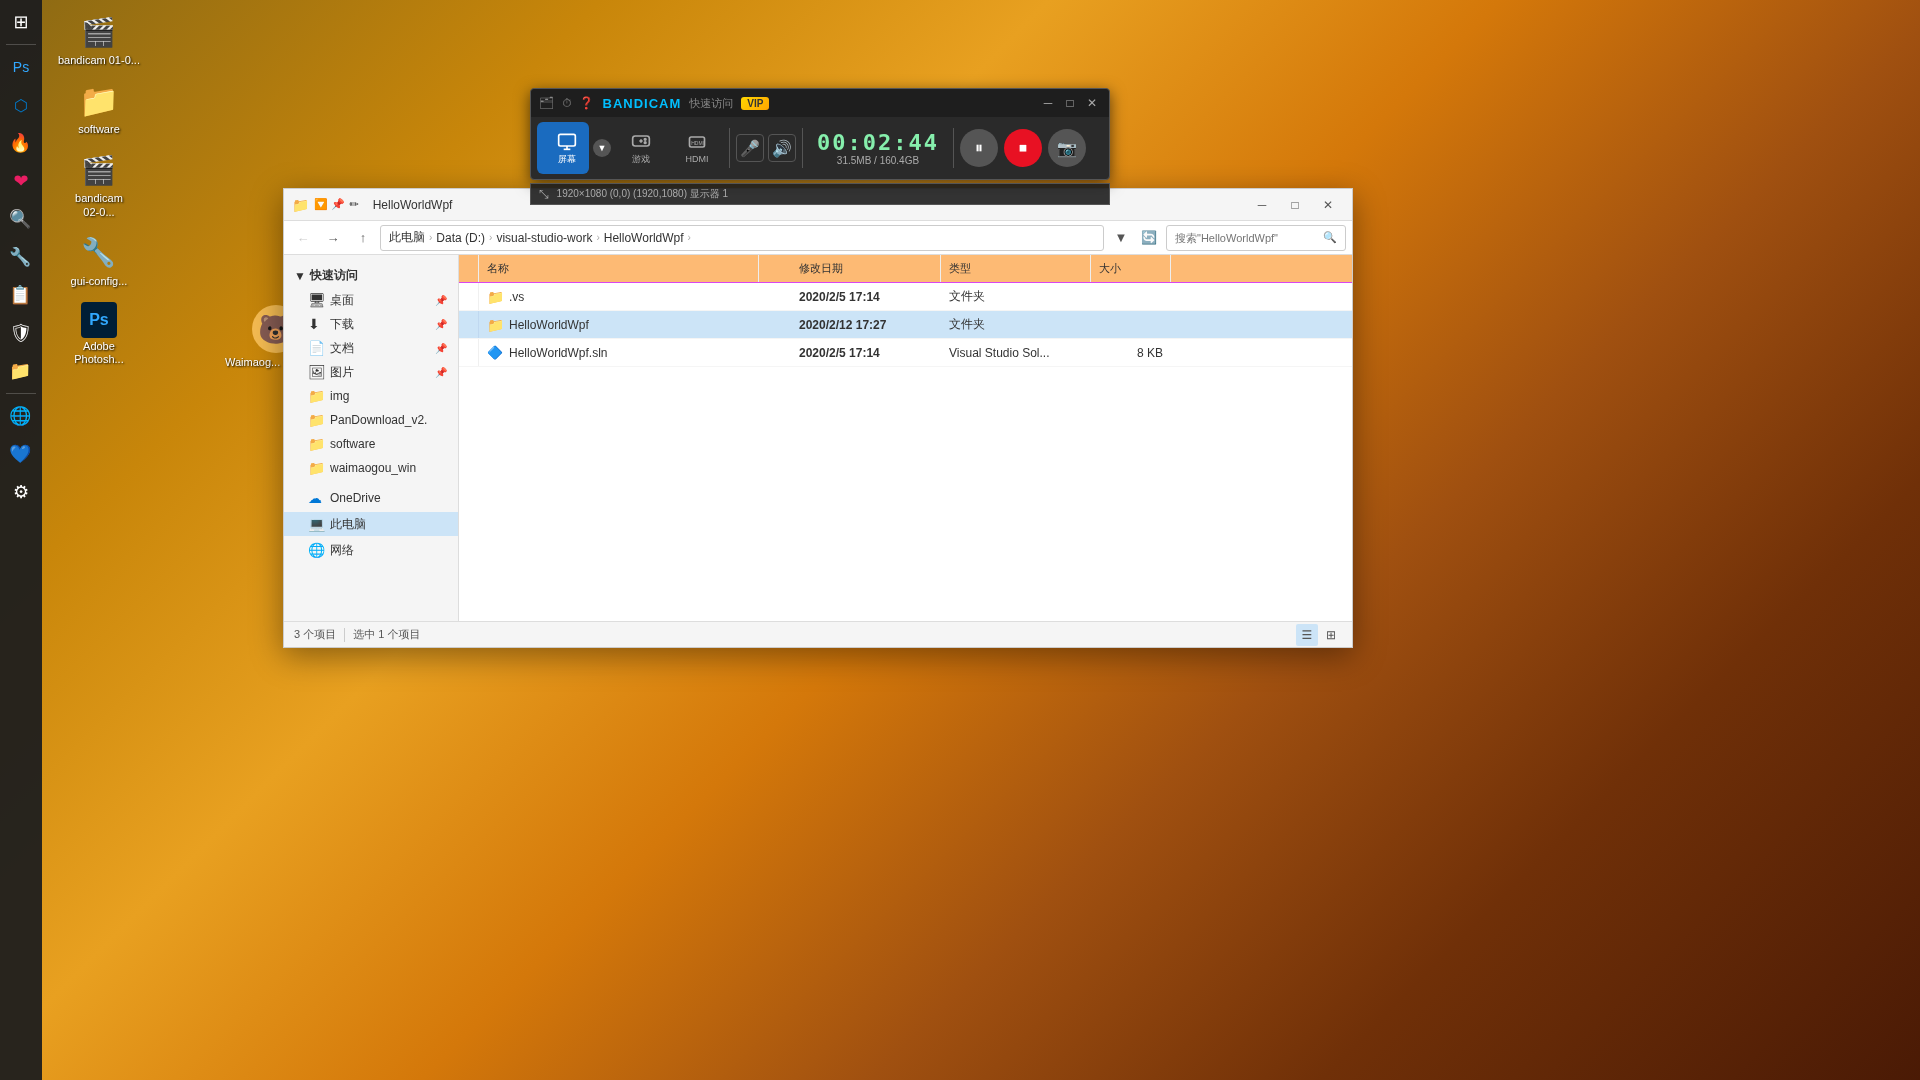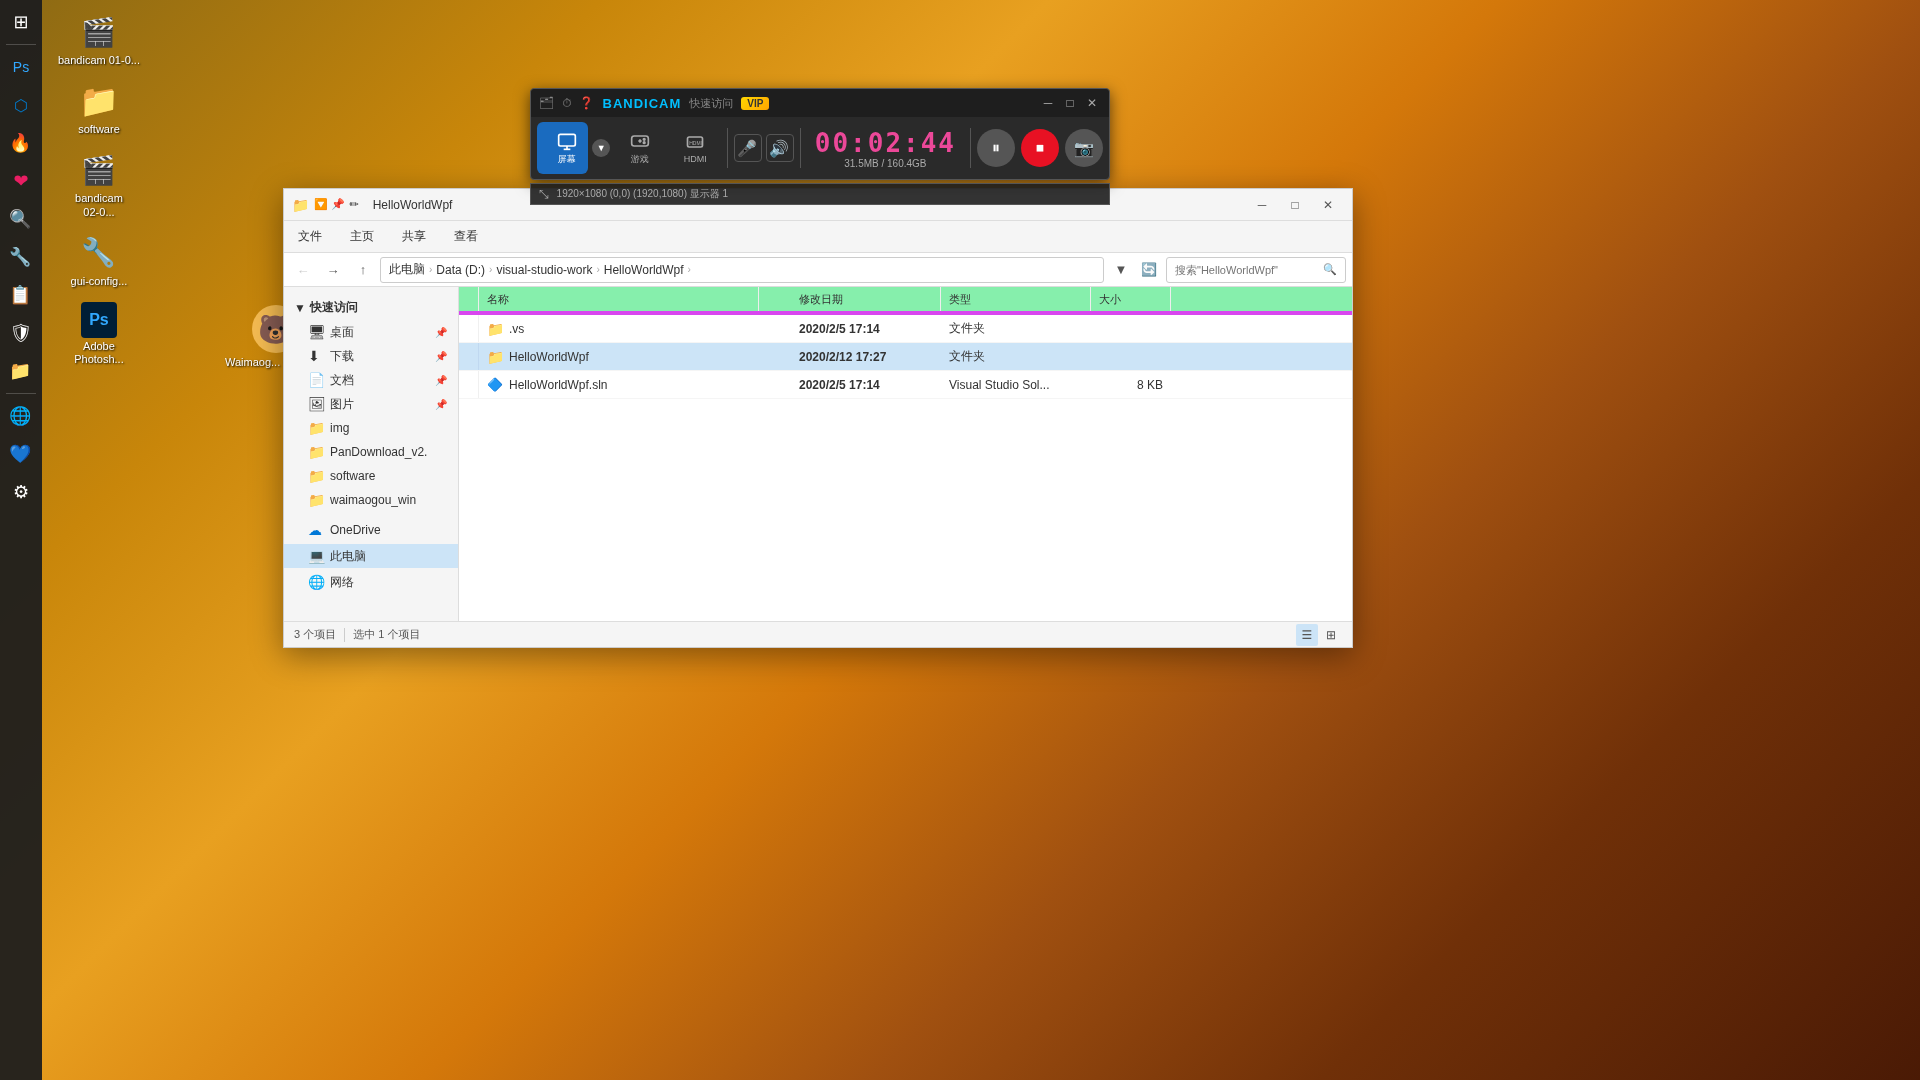--- a/index.html
+++ b/index.html
@@ -190,23 +190,23 @@
 
     .bandicam-timer-section {
       display: flex;
       flex-direction: column;
       align-items: center;
       justify-content: center;
       padding: 0 8px;
     }
 
     .bandicam-timer {
-      font-size: 26px;
+      font-size: 22px;
       font-weight: bold;
-      color: #ec4899;
+      color: #86efac;
       font-family: monospace;
       letter-spacing: 2px;
     }
 
     .bandicam-storage {
       font-size: 10px;
       color: #aaa;
     }
 
     .bandicam-control-btns {
@@ -464,24 +464,24 @@
     
     .explorer-main {
       flex: 1;
       background: white;
       display: flex;
       flex-direction: column;
     }
 
     .file-list-header {
       height: 28px;
-      border-bottom: 4px solid #d946ef;
-      display: flex;
-      align-items: center;
-      background: #86efac;
+      border-bottom: 1px solid #d946ef;
+      display: flex;
+      align-items: center;
+      background: #fdba74;
     }
 
     .file-col-header {
       font-size: 11px;
       color: #333;
       padding: 0 8px;
       height: 100%;
       display: flex;
       align-items: center;
       cursor: pointer;
@@ -716,26 +716,20 @@
         <span style="font-size:11px; cursor:pointer;">✏</span>
       </div>
       <span class="explorer-title">HelloWorldWpf</span>
       <div class="explorer-title-controls">
         <div class="explorer-title-btn">─</div>
         <div class="explorer-title-btn">□</div>
         <div class="explorer-title-btn close-btn">✕</div>
       </div>
     </div>
 
-    <div class="explorer-ribbon">
-      <div class="ribbon-tab">文件</div>
-      <div class="ribbon-tab">主页</div>
-      <div class="ribbon-tab">共享</div>
-      <div class="ribbon-tab">查看</div>
-    </div>
 
     <div class="explorer-addressbar">
       <div class="nav-btn disabled">←</div>
       <div class="nav-btn">→</div>
       <div class="nav-btn">↑</div>
       <div class="address-path">
         <span class="path-segment">此电脑</span>
         <span class="path-separator">›</span>
         <span class="path-segment">Data (D:)</span>
         <span class="path-separator">›</span>

